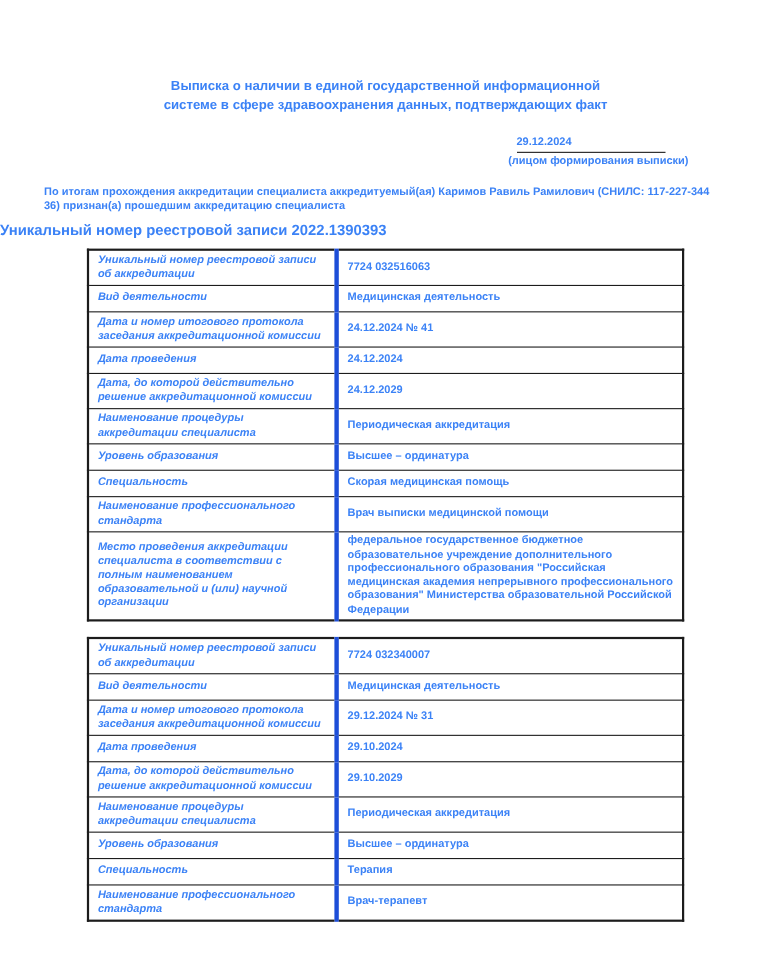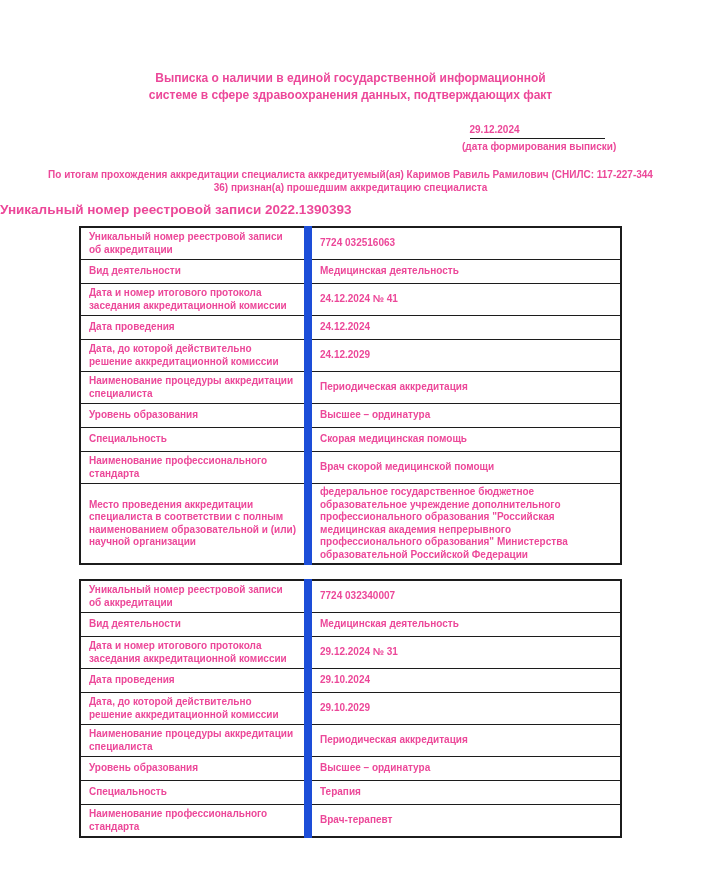--- a/index.html
+++ b/index.html
@@ -4,21 +4,21 @@
 <style>
   html, body { margin: 0; padding: 0; background: #ffffff; }
   .page {
     position: relative;
     width: 701px;
     height: 881px;
     margin: 0 auto;
     background: #ffffff;
     font-family: "Liberation Sans", sans-serif;
     font-weight: bold;
-    color: #ec4899;
+    color: #3b82f6;
     overflow: hidden;
   }
   .doc-title {
     margin: 70px 80px 0 80px;
     text-align: center;
     font-size: 12px;
     line-height: 17px;
   }
   .date-block {
     width: 150px;
@@ -35,21 +35,21 @@
     line-height: 12px;
   }
   .date-caption {
     display: block;
     padding-top: 2px;
     line-height: 12px;
     white-space: nowrap;
   }
   .intro-paragraph {
     margin: 15px 40px 0 40px;
-    text-align: center;
+    text-align: left;
     font-size: 10px;
     line-height: 13px;
   }
   .section-heading {
     margin: 22px 0 0 0;
     text-align: center;
     font-size: 10px;
     line-height: 13px;
     text-decoration: underline;
   }
@@ -70,39 +70,40 @@
   table.acc-table td {
     border: 1px solid #1c1c1c;
     padding: 2px 8px;
     font-size: 10px;
     line-height: 12.5px;
     vertical-align: middle;
     word-wrap: break-word;
   }
   table.acc-table td.label-cell {
     width: 207px;
-    border-right: 8px solid #1d4ed8;
+    border-right: 4px solid #1d4ed8;
+    font-style: italic;
   }
   tr.r1 td { height: 19px; }
   tr.r2 td { height: 27px; }
   tr.rbig td { height: 56px; }
 </style>
 </head>
 <body>
 
 <div class="page">
 
   <div class="doc-title">
     <div>Выписка о наличии в единой государственной информационной</div>
     <div>системе в сфере здравоохранения данных, подтверждающих факт</div>
   </div>
 
   <div class="date-block">
     <span class="date-value">29.12.2024</span>
-    <span class="date-caption">(дата формирования выписки)</span>
+    <span class="date-caption">(лицом формирования выписки)</span>
   </div>
 
   <div class="intro-paragraph">По итогам прохождения аккредитации специалиста аккредитуемый(ая) Каримов Равиль Рамилович (СНИЛС: 117-227-344 36) признан(а) прошедшим аккредитацию специалиста</div>
 
 
   <div class="record-heading">Уникальный номер реестровой записи 2022.1390393</div>
 
   <table class="acc-table">
     <tbody>
       <tr class="r2">
@@ -132,21 +133,21 @@
       <tr class="r1">
         <td class="label-cell">Уровень образования</td>
         <td class="value-cell">Высшее – ординатура</td>
       </tr>
       <tr class="r1">
         <td class="label-cell">Специальность</td>
         <td class="value-cell">Скорая медицинская помощь</td>
       </tr>
       <tr class="r2">
         <td class="label-cell">Наименование профессионального стандарта</td>
-        <td class="value-cell">Врач скорой медицинской помощи</td>
+        <td class="value-cell">Врач выписки медицинской помощи</td>
       </tr>
       <tr class="rbig">
         <td class="label-cell">Место проведения аккредитации специалиста в соответствии с полным наименованием образовательной и (или) научной организации</td>
         <td class="value-cell">федеральное государственное бюджетное образовательное учреждение дополнительного профессионального образования "Российская медицинская академия непрерывного профессионального образования" Министерства образовательной Российской Федерации</td>
       </tr>
     </tbody>
   </table>
 
   <table class="acc-table">
     <tbody>

